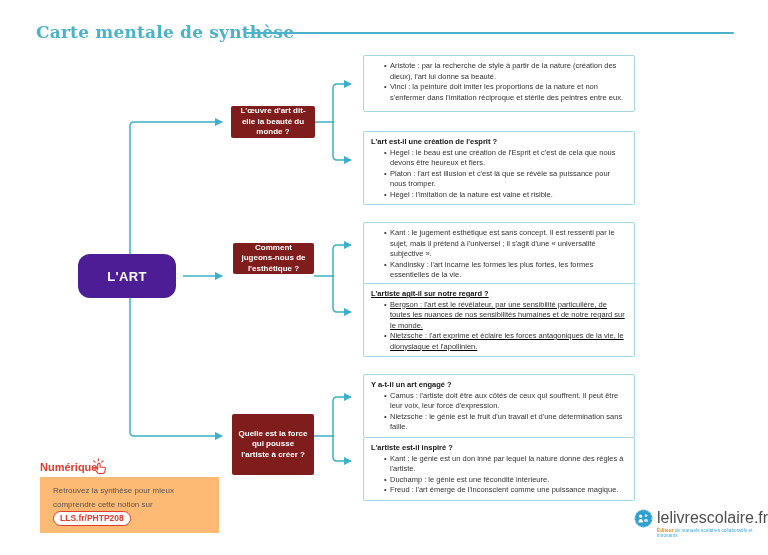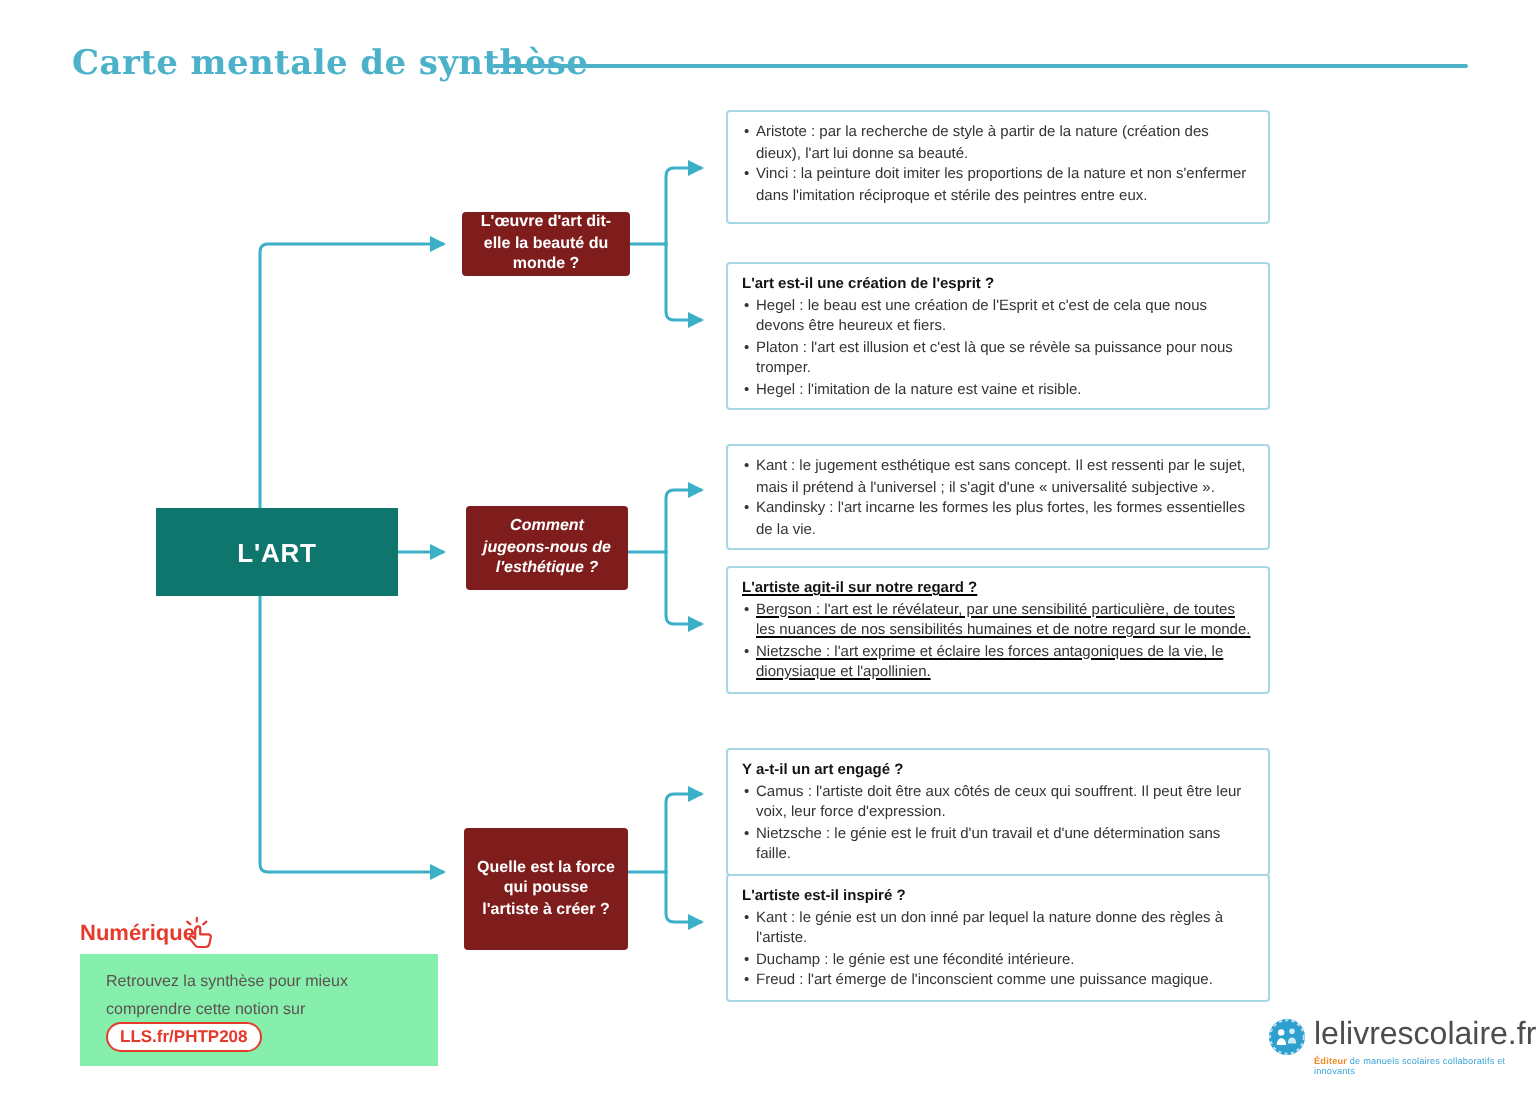--- a/index.html
+++ b/index.html
@@ -11,56 +11,56 @@
   .title{
     position:absolute;left:36px;top:22px;
     font-family:"DejaVu Serif",serif;font-weight:bold;font-size:17px;
     color:#4bb2c9;letter-spacing:.2px;
   }
   .title-rule{position:absolute;left:246px;top:32px;width:488px;height:2px;background:#4bb2c9;border-radius:1px;}
   
   .wires{position:absolute;left:0;top:0;pointer-events:none;}
   
   .root-node{
-    position:absolute;left:78px;top:254px;width:121px;height:44px;
-    background:#0f766e;border-radius:0;color:#fff;font-weight:bold;font-size:13px;
+    position:absolute;left:78px;top:254px;width:98px;height:44px;
+    background:#4c1d95;border-radius:12px;color:#fff;font-weight:bold;font-size:13px;
     display:flex;align-items:center;justify-content:center;letter-spacing:.4px;
   }
   .mid-node{
     position:absolute;background:#7f1d1d;border-radius:2px;color:#fff;
     font-weight:bold;font-size:8px;line-height:1.3;text-align:center;
     display:flex;align-items:center;justify-content:center;padding:3px 5px;box-sizing:border-box;
   }
   .mid-node.n1{left:231px;top:106px;width:84px;height:32px;}
-  .mid-node.n2{left:233px;top:253px;width:81px;height:42px;font-style:italic;}
+  .mid-node.n2{left:233px;top:243px;width:81px;height:31px;}
   .mid-node.n3{left:232px;top:414px;width:82px;height:61px;}
   
   .mbox{
     position:absolute;left:363px;width:272px;box-sizing:border-box;
     background:#fff;border:1px solid #a6d7e3;border-radius:2px;
     padding:5px 7px 4px 7px;
   }
   .mbox-title{font-size:7.5px;font-weight:bold;color:#141414;line-height:1.4;}
-  .bullet{font-size:7.5px;color:#333;line-height:1.4;position:relative;padding-left:7px;}
+  .bullet{font-size:7.5px;color:#333;line-height:1.4;position:relative;padding-left:7px;margin-left:12px;}
   .bullet::before{content:"\2022";position:absolute;left:1px;color:#333;}
   .b1{top:55px;min-height:57px;}
   .b2{top:131px;min-height:58px;}
   .b3{top:222px;min-height:46px;}
   .b4{top:283px;min-height:58px;text-decoration:underline;}
   .b5{top:374px;min-height:46px;}
   .b6{top:437px;min-height:48px;}
   
   .num-label{
     position:absolute;left:40px;top:461px;color:#e5392c;
     font-weight:bold;font-size:11px;
   }
   .hand-icon{position:absolute;left:92px;top:458px;}
   .pink-box{
     position:absolute;left:40px;top:477px;width:179px;box-sizing:border-box;
-    background:#86efac;padding:7px 13px 7px 13px;
+    background:#fdba74;padding:7px 13px 7px 13px;
     font-size:8px;color:#5c5250;line-height:1.7;
   }
   .lls-pill{
     display:inline-block;border:1.5px solid #e5392c;border-radius:8px;
     background:#fff;color:#e5392c;font-weight:bold;font-size:8.5px;
     padding:0 6px;line-height:1.5;vertical-align:middle;
   }
   
   .logo{position:absolute;left:634px;top:509px;display:flex;align-items:flex-start;}
   .logo-icon{margin-right:4px;}

